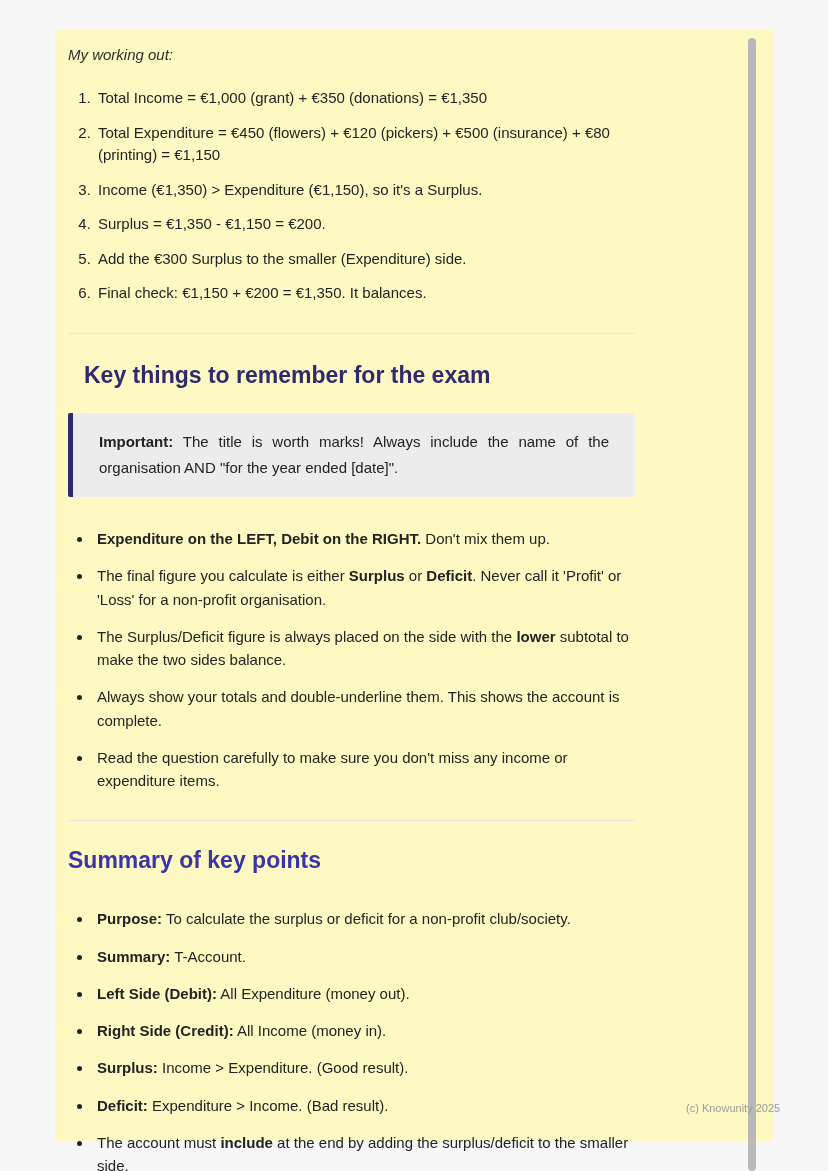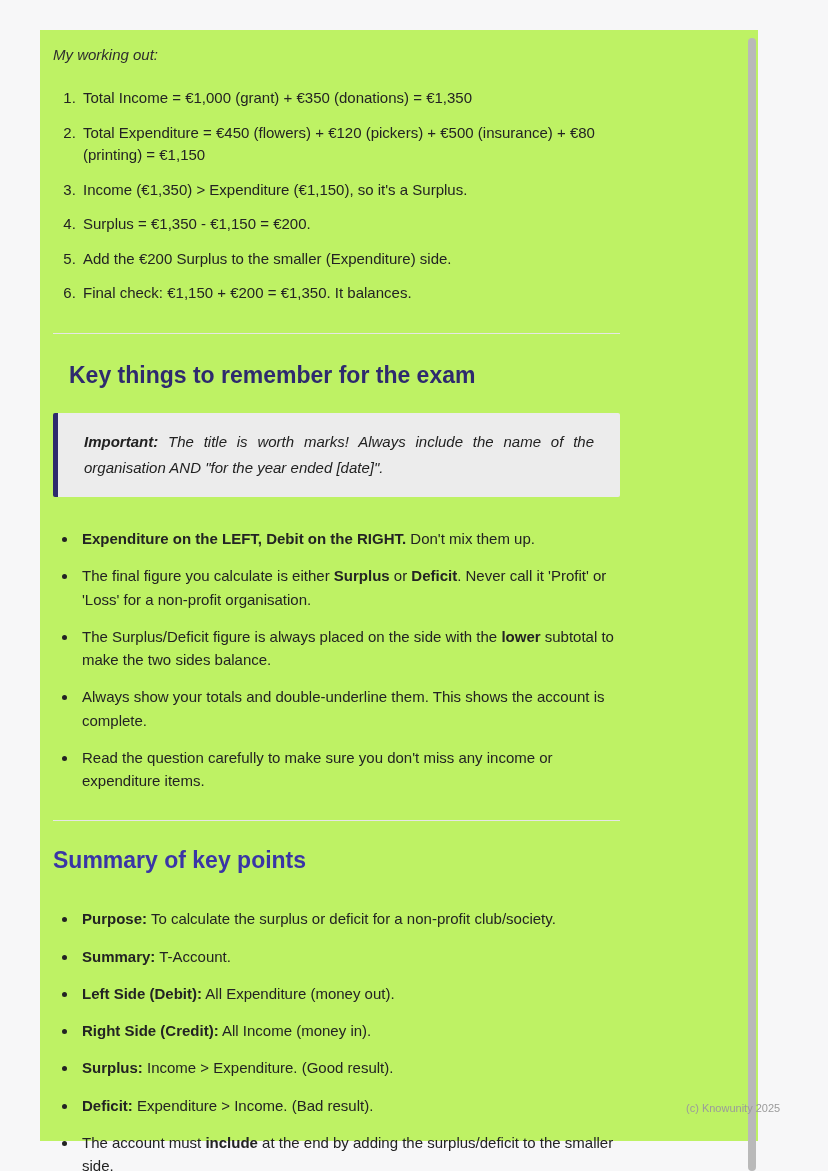--- a/index.html
+++ b/index.html
@@ -6,25 +6,25 @@
   html, body { width: 828px; height: 1171px; }
   body {
     background: #f7f7f8;
     font-family: "Liberation Sans", sans-serif;
     color: #232323;
     position: relative;
     overflow: hidden;
   }
   .card {
     position: absolute;
-    left: 40px;
+    left: 55px;
     top: 30px;
     width: 718px;
     height: 1111px;
-    background: #bef264;
+    background: #fef9c3;
   }
   .content {
     padding: 16px 0 0 13px;
     width: 580px;
   }
   .working {
     font-style: italic;
     font-size: 15px;
     color: #2e2e2e;
     margin: 0 0 24px;
@@ -47,21 +47,20 @@
     font-weight: bold;
   }
   .h-key   { color: var(--heading-primary, #2e2a6e);  margin: 28px 16px 24px; }
   .h-summary { color: var(--heading-secondary, #3a35a6); margin: 26px 0 33px; }
   .callout {
     background: var(--callout-bg, #ececec);
     border-left: 5px solid var(--callout-border, #2e2a6e);
     border-radius: 2px;
     padding: 16px 26px;
     margin: 0 0 30px;
-    font-style: italic;
   }
   .callout p {
     font-size: 15px;
     line-height: 1.75;
     text-align: justify;
     color: #222222;
   }
   ul.bullets {
     list-style: disc;
     padding-left: 25px;
@@ -95,21 +94,21 @@
 <div class="card">
   <div class="content">
 
     <p class="working">My working out:</p>
 
     <ol class="steps">
         <li>Total Income = €1,000 (grant) + €350 (donations) = €1,350</li>
         <li>Total Expenditure = €450 (flowers) + €120 (pickers) + €500 (insurance) + €80 (printing) = €1,150</li>
         <li>Income (€1,350) &gt; Expenditure (€1,150), so it's a Surplus.</li>
         <li>Surplus = €1,350 - €1,150 = €200.</li>
-        <li>Add the €200 Surplus to the smaller (Expenditure) side.</li>
+        <li>Add the €300 Surplus to the smaller (Expenditure) side.</li>
         <li>Final check: €1,150 + €200 = €1,350. It balances.</li>
       </ol>
 
     <hr class="divider">
 
     <h2 class="h-key">Key things to remember for the exam</h2>
 
     <div class="callout">
       <p><strong>Important:</strong> <span>The title is worth marks! Always include the name of the organisation AND "for the year ended [date]".</span></p>
     </div>

